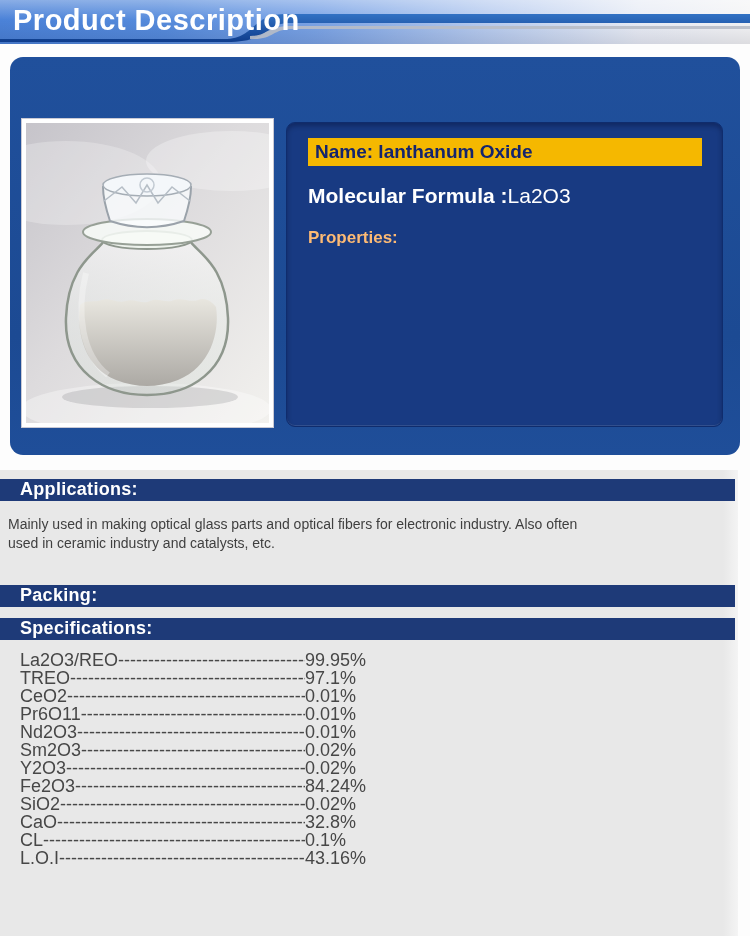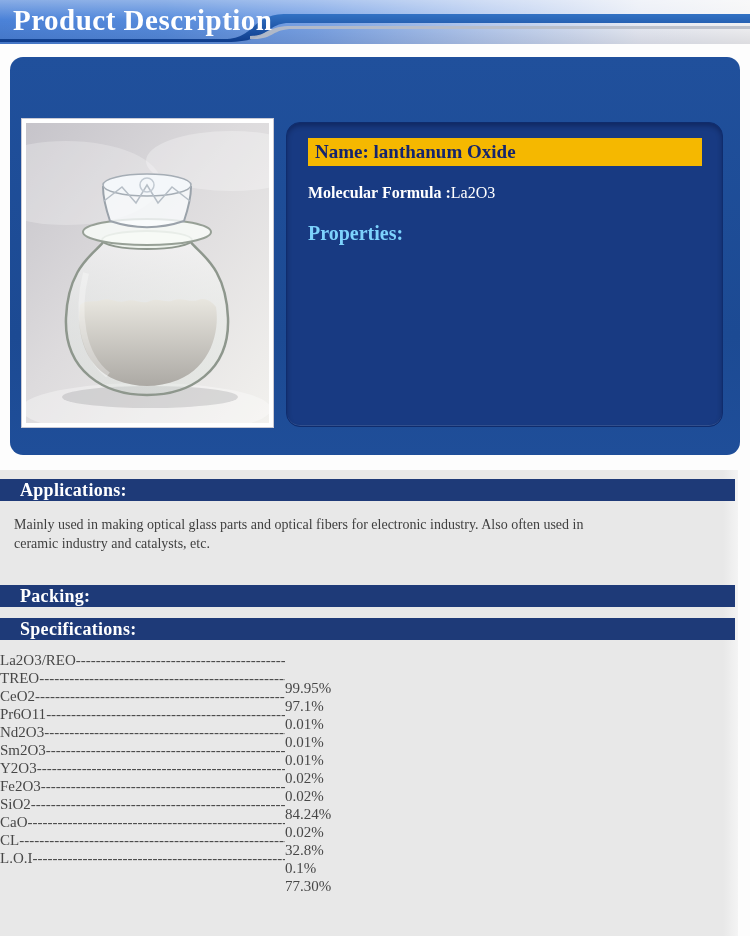--- a/index.html
+++ b/index.html
@@ -1,62 +1,62 @@
 <!DOCTYPE html>
 <html><head>
 <meta charset="utf-8">
 <style>
   * { margin:0; padding:0; box-sizing:border-box; }
   html,body { background:#ffffff; }
   body { font-family:"Liberation Sans","DejaVu Sans",sans-serif; }
-  .page { position:relative; width:750px; height:936px; background:#fdfdfd; overflow:hidden;font-family:Liberation Serif, serif; }
+  .page { position:relative; width:750px; height:936px; background:#fdfdfd; overflow:hidden; }
 
   
   .banner { position:relative; height:44px;
     background:linear-gradient(to right,#4b82d8 0%,#568bdc 22%,#7ba4e6 42%,#b9cdf0 65%,#e9edf6 85%,#f5f5f6 100%); }
   .banner::before { content:""; position:absolute; inset:0;
     background:linear-gradient(to bottom,rgba(255,255,255,.35),rgba(255,255,255,0) 45%,rgba(0,0,30,.10)); pointer-events:none; }
   .banner-swoosh { position:absolute; inset:0; width:750px; height:44px; }
   .banner-title { position:absolute; left:13px; top:50%; transform:translateY(-54%);
     color:#ffffff; font-size:29px; font-weight:bold; letter-spacing:.5px; z-index:2; white-space:nowrap; }
 
   
   .panel { position:relative; margin:13px 10px 0 10px; height:398px;
     background:linear-gradient(to bottom,#20509c,#1c4a93 70%,#1f4e99); border-radius:13px; }
   .photo-frame { position:absolute; left:12px; top:62px; width:251px; height:308px;
     background:#ffffff; padding:4px; outline:1px solid #c9c9d4; }
   .photo-frame svg { display:block; width:243px; height:300px; }
 
   .info-card { position:absolute; left:276px; top:65px; width:437px; height:305px;
-    background:#183a82; border:1px solid #0f2c6d; border-radius:14px;
+    background:#183a82; border:1px solid #0f2c6d; border-radius:9px;
     box-shadow:inset 0 3px 5px rgba(0,0,25,.30), inset 0 -1px 0 rgba(255,255,255,.12); overflow:hidden; }
   .name-bar { margin:15px 20px 0 21px; height:28px; background:#f5b800;
     display:flex; align-items:center; padding-left:7px; }
   .name-bar span { font-size:19px; font-weight:bold; color:#15256d; white-space:nowrap; }
-  .formula-line { margin:18px 20px 7px 21px; color:#ffffff; font-size:16px; }
+  .formula-line { margin:18px 20px 7px 21px; color:#ffffff; font-size:21px; }
   .formula-line .lbl { font-weight:bold; }
-  .props-label { margin:20px 20px 2px 21px; color:#7dd3fc; font-size:20px; font-weight:bold; }
+  .props-label { margin:20px 20px 2px 21px; color:#fdba74; font-size:17px; font-weight:bold; }
   .props-text { margin:0 20px 0 21px; width:360px; color:#ffffff; font-size:14px; line-height:15.5px; }
 
   
   .details { position:relative; margin-top:15px; width:738px; height:466px; padding-top:9px;
     background:linear-gradient(to right,#e8e8e8 98%,#f4f4f4); }
   .section-bar { width:735px; height:22px; background:#1e3a78; color:#ffffff;
-    display:flex; align-items:center; padding-left:20px;
+    display:flex; align-items:flex-start; padding-left:20px;
     font-size:18px; font-weight:bold; letter-spacing:.3px; }
   .bar-packing { margin-top:32px; }
   .bar-specs { margin-top:11px; }
-  .body-text { margin:14px 0 0 0; padding-left:14px; width:610px;
+  .body-text { margin:14px 0 0 0; padding-left:8px; width:610px;
     color:#3f3f3f; font-size:14px; line-height:19px; }
 
-  .specs { margin-top:11px; font-size:15px; color:#474747; }
+  .specs { margin-top:11px; padding-left:20px; font-size:18px; color:#474747; }
   .spec-row { display:flex; height:18px; line-height:18px; width:400px; }
   .spec-left { display:flex; width:285px; overflow:hidden; white-space:nowrap; flex:none; }
   .spec-left > span { flex:none; }
-  .spec-value { flex:none; white-space:nowrap;margin-top:28px; }
+  .spec-value { flex:none; white-space:nowrap; }
 </style>
 </head>
 <body>
 
 <div class="page">
 
   <header class="banner">
     <svg class="banner-swoosh" viewBox="0 0 750 44">
       <defs>
         <linearGradient id="navG" x1="0" y1="0" x2="0" y2="1">
@@ -205,17 +205,17 @@
             <span>CL</span>
             <span>----------------------------------------------------------------------------------------------------</span>
           </span>
         <span class="spec-value">0.1%</span>
       </div>
       <div class="spec-row">
         <span class="spec-left">
             <span>L.O.I</span>
             <span>----------------------------------------------------------------------------------------------------</span>
           </span>
-        <span class="spec-value">77.30%</span>
+        <span class="spec-value">43.16%</span>
       </div>
     </div>
   </section>
 </div>
 
 </body></html>

